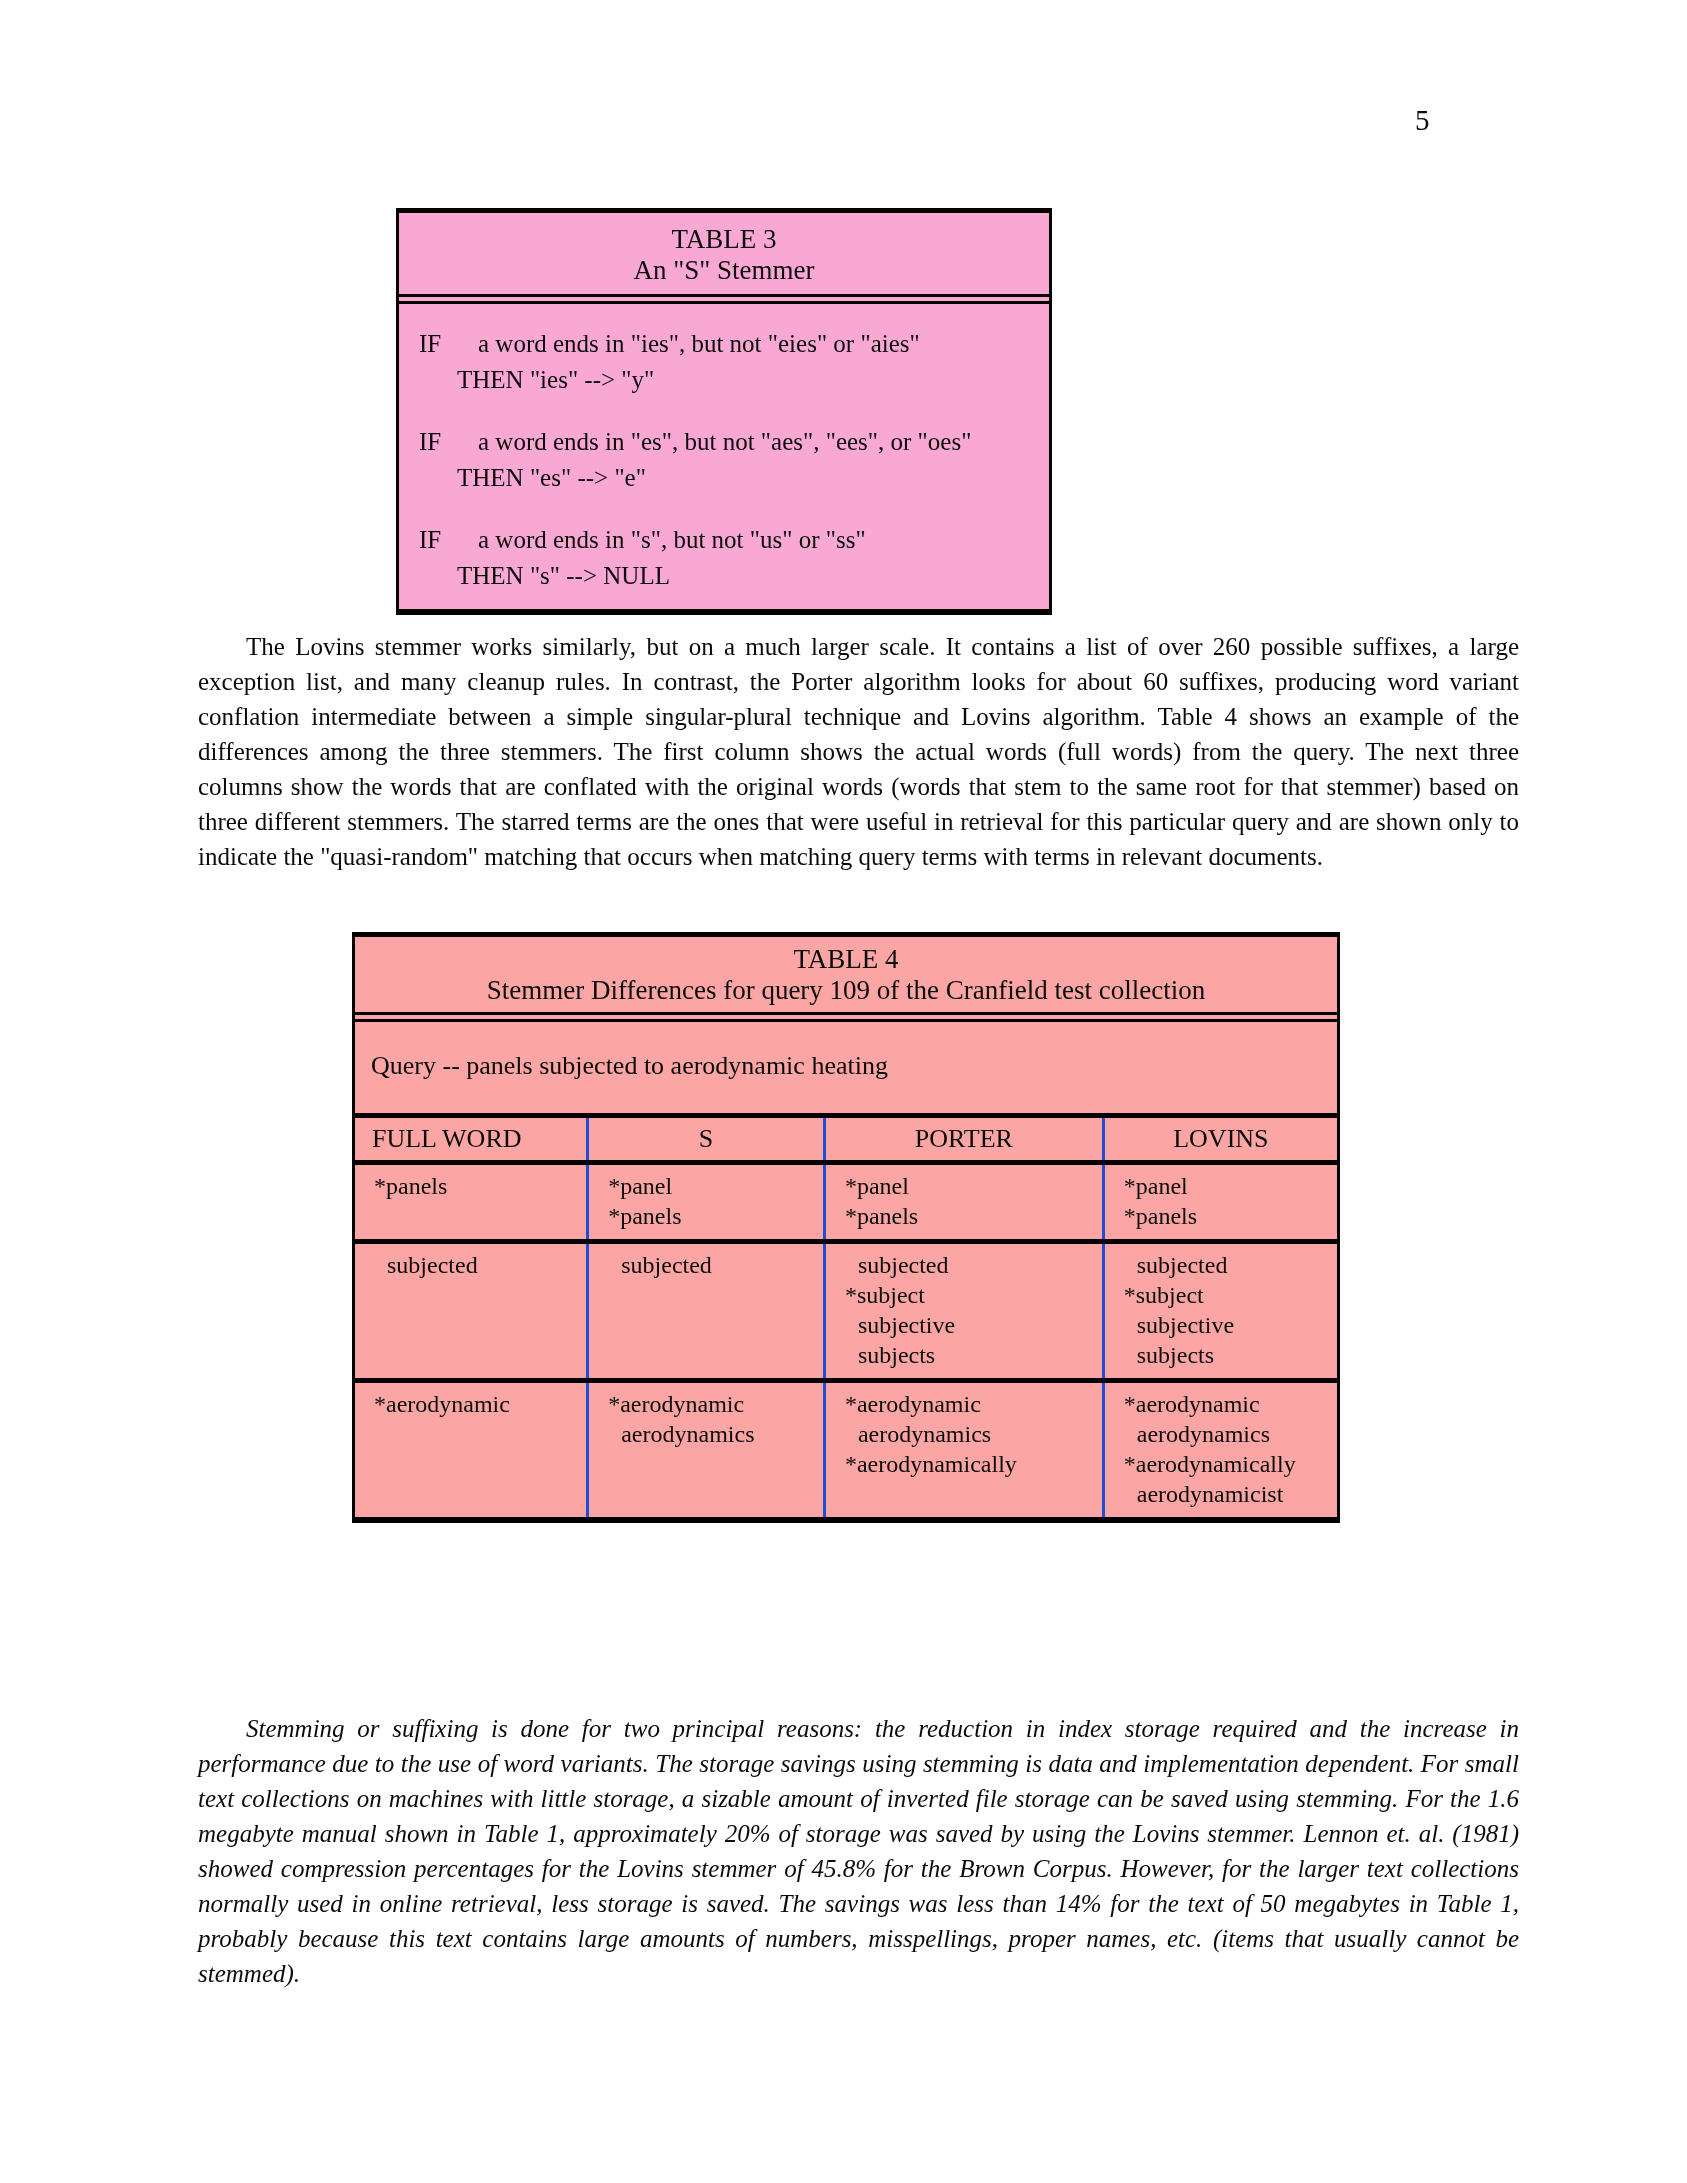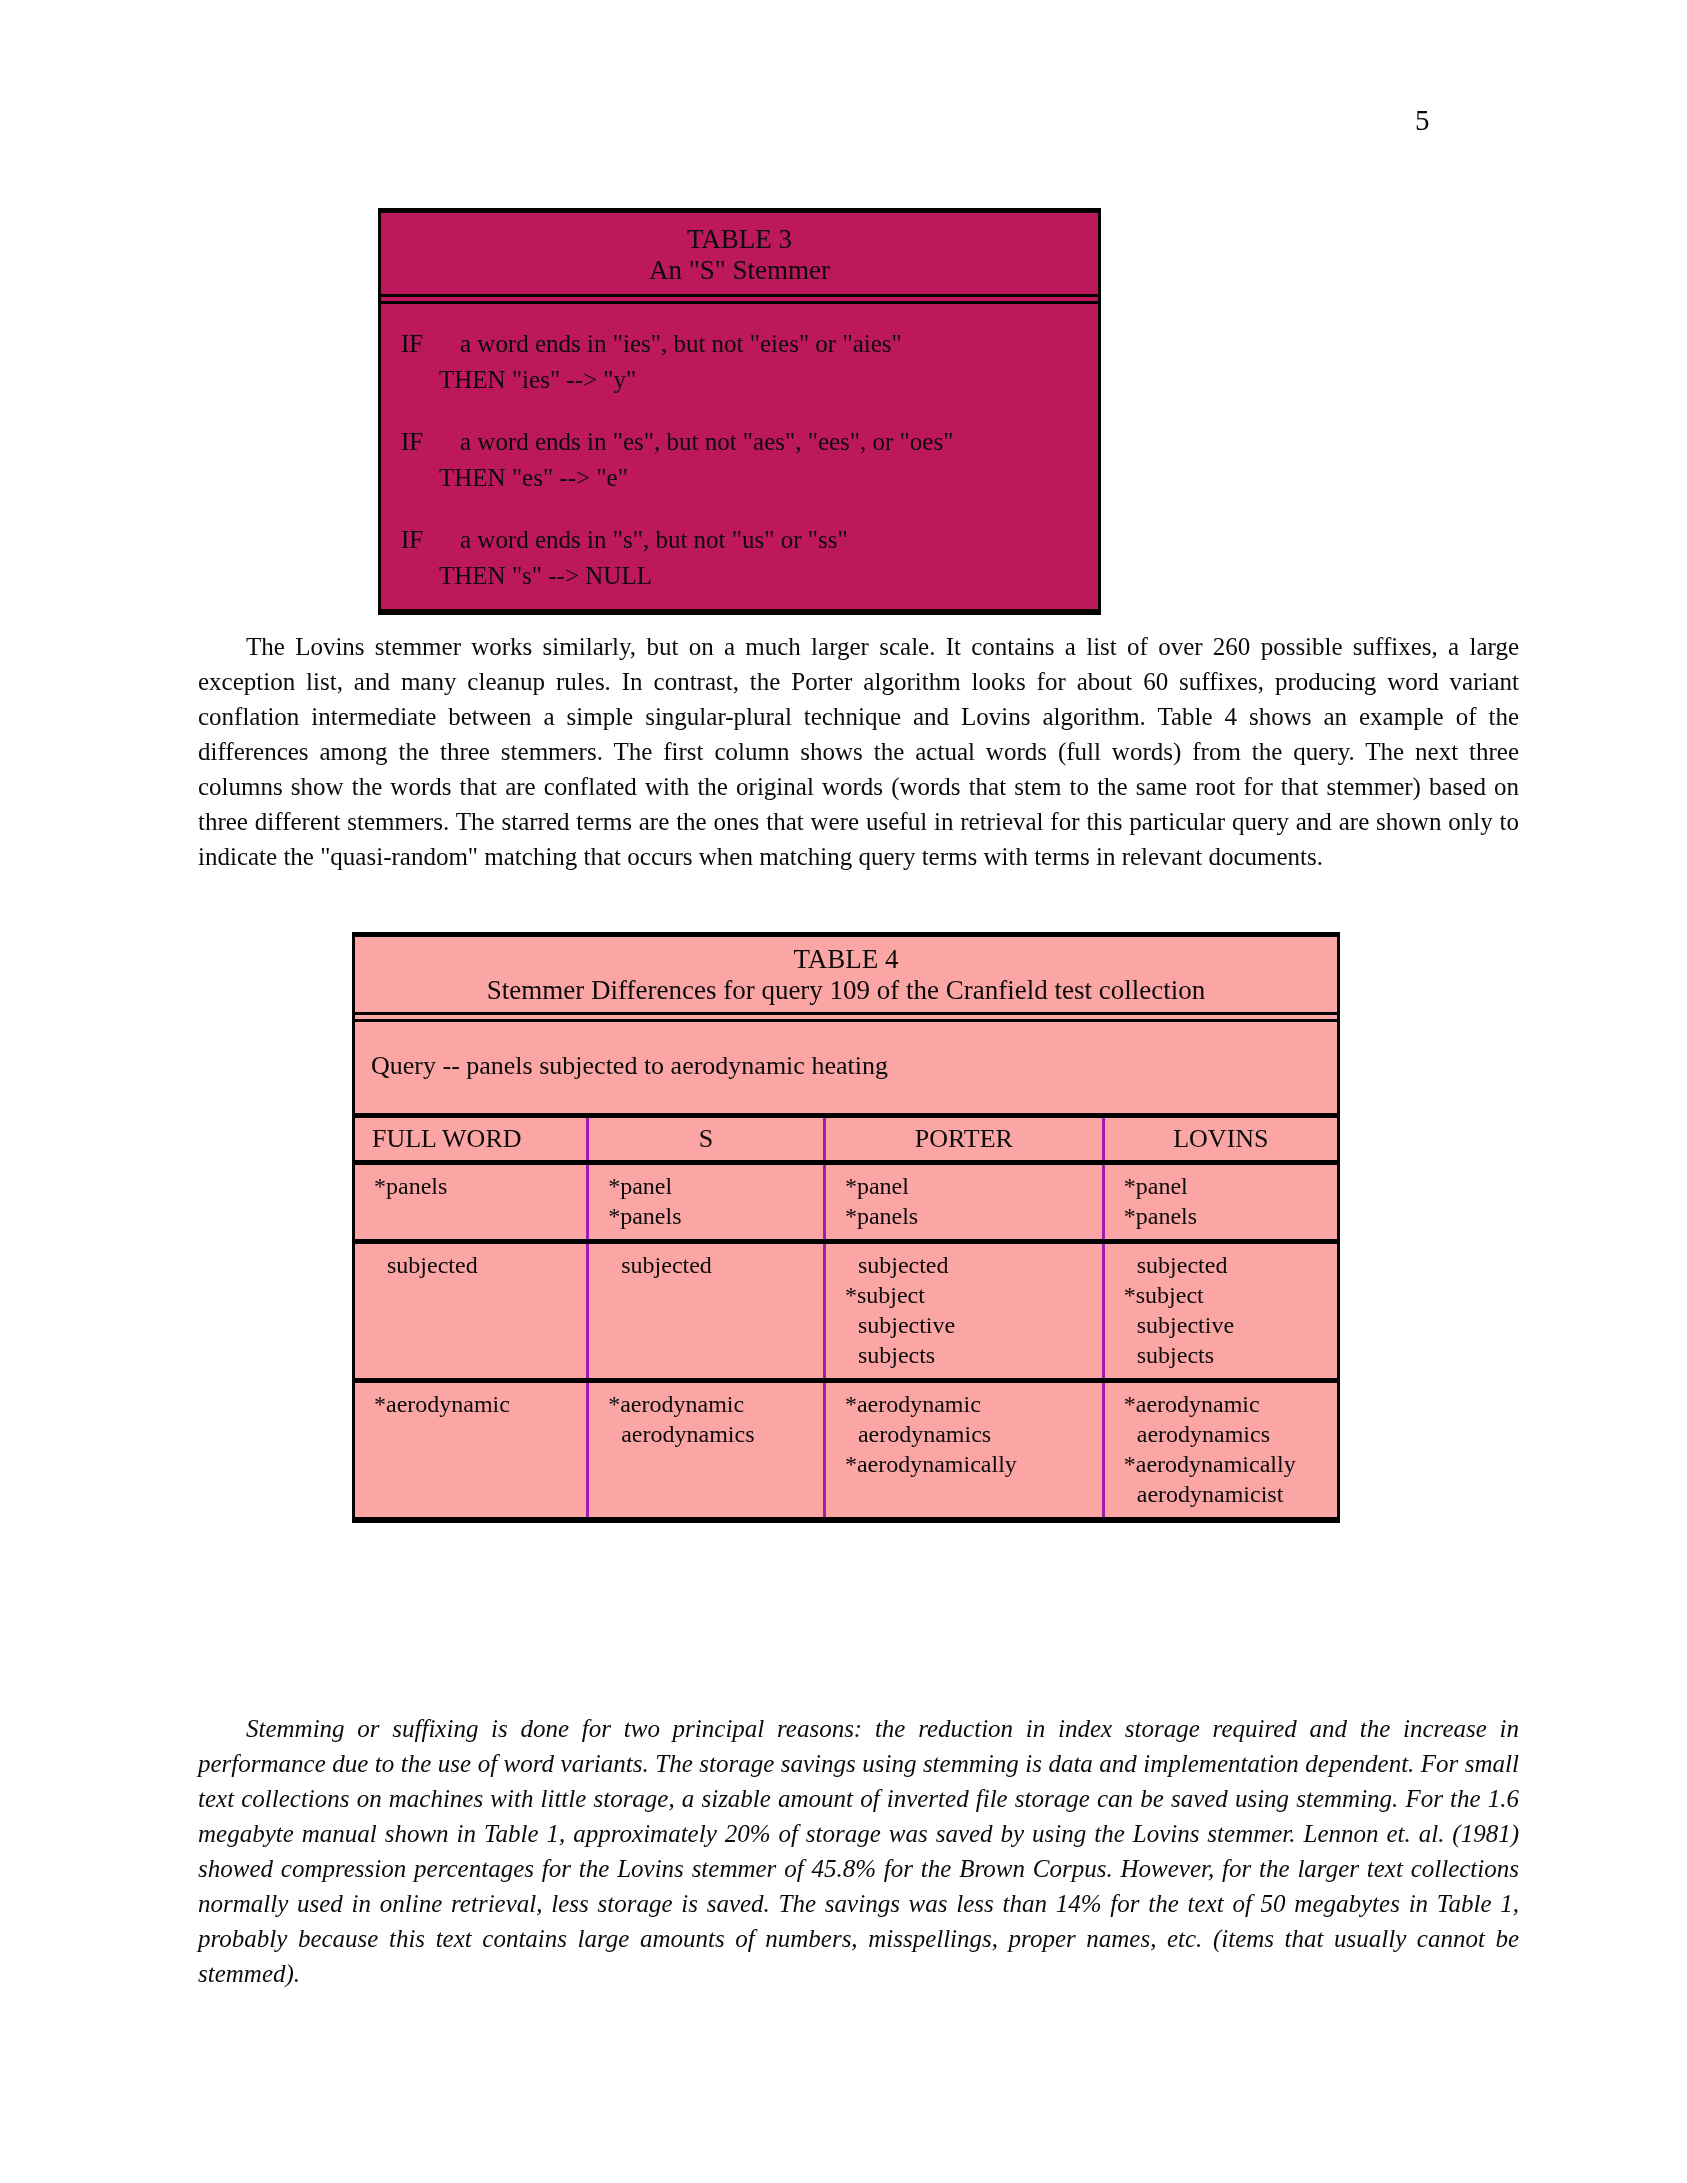--- a/index.html
+++ b/index.html
@@ -18,28 +18,28 @@
     position: absolute;
     left: 1415px;
     top: 105px;
     font-size: 29px;
     line-height: 30px;
   }
 
   
   .t3 {
     position: absolute;
-    left: 378px;
+    left: 396px;
     top: 208px;
-    width: 723px;
+    width: 656px;
     min-height: 380px;
     box-sizing: border-box;
     border: solid #000;
     border-width: 5px 3px 6px 3px;
-    background: #be185d;
+    background: #f9a8d4;
   }
   .t3-head {
     text-align: center;
     padding: 11px 0 8px 0;
     border-bottom: 10px double #000;
     font-size: 27px;
     line-height: 31px;
   }
   .t3-body {
     padding: 24px 14px 18px 20px;
@@ -90,21 +90,21 @@
     border-bottom: 5px solid #000;
     font-size: 26px;
     line-height: 30px;
   }
   table.t4-grid {
     width: 100%;
     border-collapse: collapse;
     table-layout: fixed;
   }
   .t4-grid th, .t4-grid td {
-    border-right: 3px solid #a21caf;
+    border-right: 3px solid #1d4ed8;
     vertical-align: top;
     font-weight: normal;
   }
   .t4-grid th:last-child, .t4-grid td:last-child { border-right: none; }
   .t4-grid th {
     font-size: 26px;
     line-height: 31px;
     padding: 5px 0 6px 0;
     border-bottom: 5.5px solid #000;
     text-align: center;

